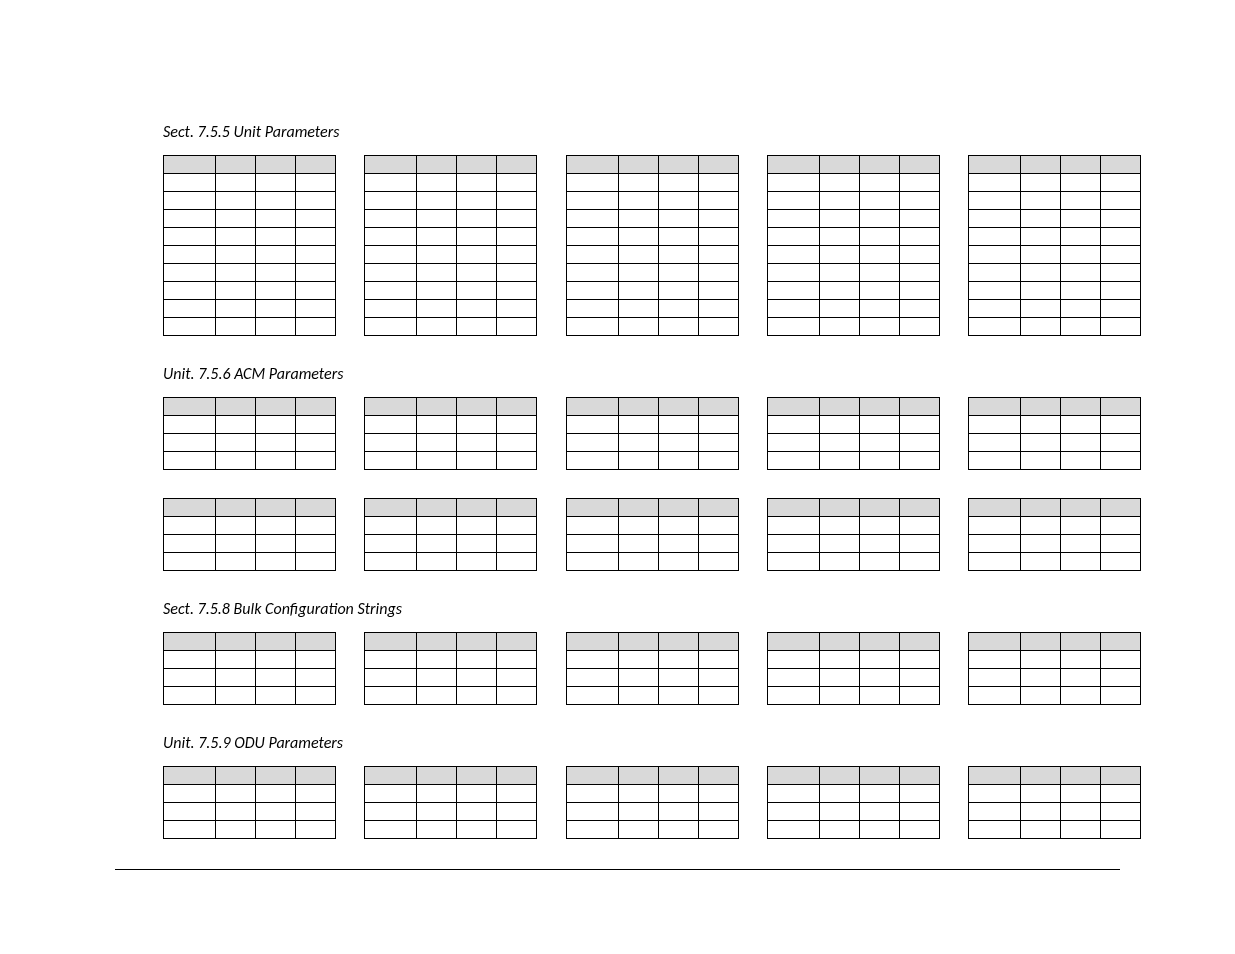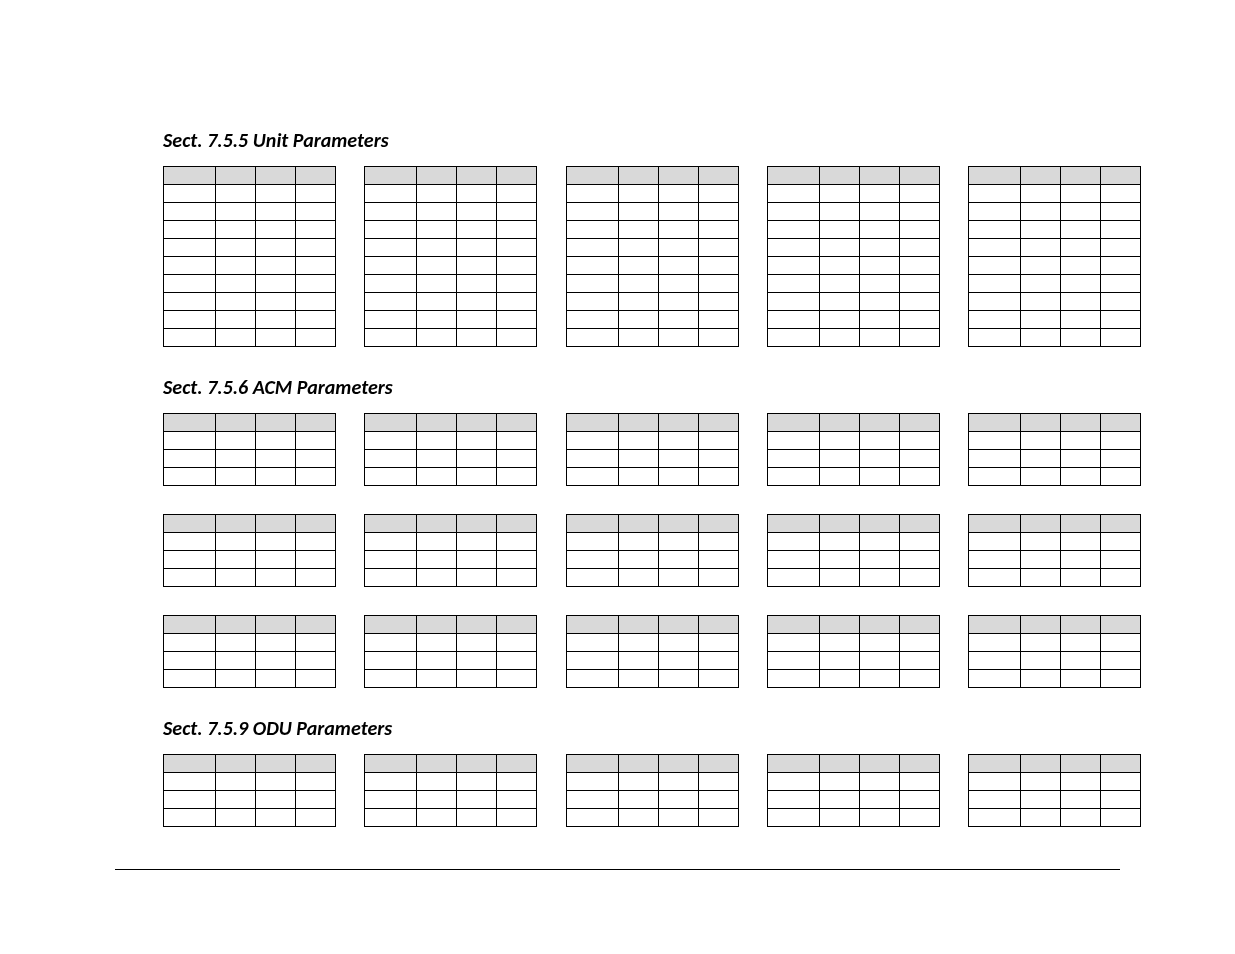--- a/index.html
+++ b/index.html
@@ -15,24 +15,24 @@
     position: relative;
     box-sizing: border-box;
   }
   .content {
     position: absolute;
     left: 163px;
     top: 112px;
     width: 978px;
   }
   .section-heading {
-    font-weight: bold;
+    font-weight: normal;
     font-style: italic;
-    font-size: 20px;
-    margin: 16px 0 14px 0;
+    font-size: 16px;
+    margin: 10px 0 14px 0;
   }
   .tables-row {
     display: flex;
     justify-content: space-between;
     margin-bottom: 28px;
   }
   .mini-table {
     border-collapse: collapse;
     table-layout: fixed;
     width: 172px;
@@ -412,21 +412,21 @@
             <tr>
               <td></td>
               <td></td>
               <td></td>
               <td></td>
             </tr>
           </tbody>
         </table>
     </div>
 
-    <h3 class="section-heading">Sect. 7.5.6 ACM Parameters</h3>
+    <h3 class="section-heading">Unit. 7.5.6 ACM Parameters</h3>
     <div class="tables-row">
       <table class="mini-table">
           <colgroup>
             <col class="c1">
             <col class="c2">
             <col class="c3">
             <col class="c4">
           </colgroup>
           <tbody>
             <tr class="header">
@@ -759,20 +759,21 @@
             <tr>
               <td></td>
               <td></td>
               <td></td>
               <td></td>
             </tr>
           </tbody>
         </table>
     </div>
 
+    <h3 class="section-heading">Sect. 7.5.8 Bulk Configuration Strings</h3>
     <div class="tables-row">
       <table class="mini-table">
           <colgroup>
             <col class="c1">
             <col class="c2">
             <col class="c3">
             <col class="c4">
           </colgroup>
           <tbody>
             <tr class="header">
@@ -932,21 +933,21 @@
             <tr>
               <td></td>
               <td></td>
               <td></td>
               <td></td>
             </tr>
           </tbody>
         </table>
     </div>
 
-    <h3 class="section-heading">Sect. 7.5.9 ODU Parameters</h3>
+    <h3 class="section-heading">Unit. 7.5.9 ODU Parameters</h3>
     <div class="tables-row">
       <table class="mini-table">
           <colgroup>
             <col class="c1">
             <col class="c2">
             <col class="c3">
             <col class="c4">
           </colgroup>
           <tbody>
             <tr class="header">

